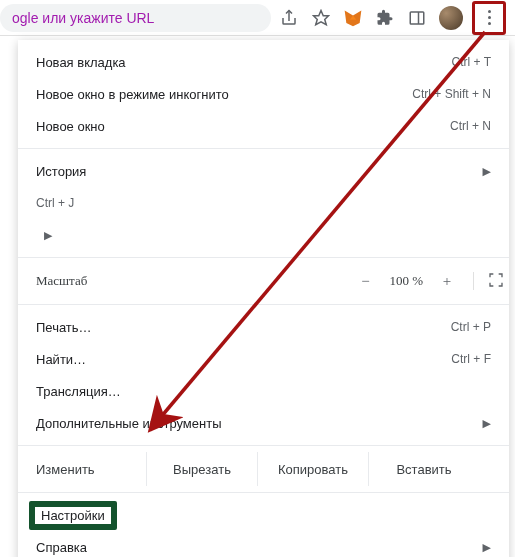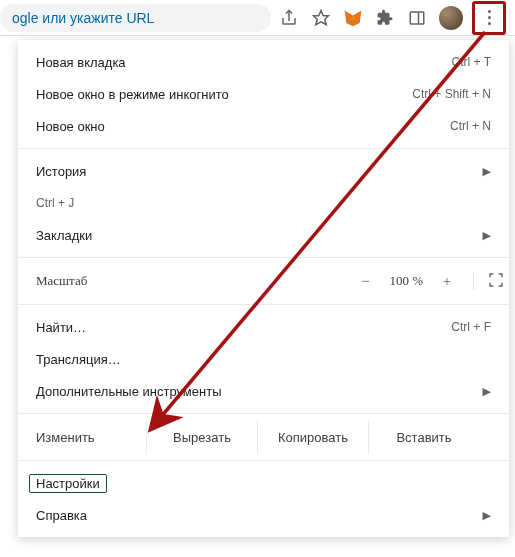--- a/index.html
+++ b/index.html
@@ -25,21 +25,21 @@
     background: #fff;
   }
   .omnibox {
     flex: 1;
     height: 28px;
     background: #f1f3f4;
     border-radius: 14px;
     display: flex;
     align-items: center;
     padding: 0 12px;
-    color: #0369a1;
+    color: #a21caf;
     font-size: 14px;
     margin-right: 8px;
   }
   .tb-icons {
     display: flex;
     align-items: center;
     gap: 12px;
     padding-right: 6px;
   }
   .tb-icon {
@@ -152,21 +152,21 @@
     height: 100%;
     display: flex;
     align-items: center;
     justify-content: center;
     font-size: 13px;
   }
   .edit-cell:last-child { border-right: none; padding-right: 30px; }
 
   .settings-wrap {
     display: inline-block;
-    border: 1px solid #14532d;
+    border: 6px solid #14532d;
     border-radius: 2px;
     padding: 1px 6px;
     margin-left: -7px;
   }
 
   
   #arrow {
     position: absolute;
     top: 0;
     left: 0;
@@ -239,21 +239,20 @@
   <div class="sep"></div>
 
   <div class="menu-item">
     <span class="label">История</span>
     <span class="chev">▶</span>
   </div>
   <div class="menu-item">
     <span class="shortcut">Ctrl + J</span>
   </div>
   <div class="menu-item">
-    <span class="label">Закладки</span>
     <span class="chev">▶</span>
   </div>
 
   <div class="sep"></div>
 
   <div class="zoom-row">
     <span class="label">Масштаб</span>
     <div class="zoom-controls">
       <span class="zoom-btn">−</span>
       <span>100 %</span>
@@ -262,20 +261,24 @@
         <svg width="16" height="16" viewBox="0 0 24 24" fill="none" stroke="#5f6368" stroke-width="2">
             <path d="M3 8V3h5M21 8V3h-5M3 16v5h5M21 16v5h-5"></path>
           </svg>
       </span>
     </div>
   </div>
 
   <div class="sep"></div>
 
   <div class="menu-item">
+    <span class="label">Печать…</span>
+    <span class="shortcut">Ctrl + P</span>
+  </div>
+  <div class="menu-item">
     <span class="label">Найти…</span>
     <span class="shortcut">Ctrl + F</span>
   </div>
   <div class="menu-item">
     <span class="label">Трансляция…</span>
   </div>
   <div class="menu-item">
     <span class="label">Дополнительные инструменты</span>
     <span class="chev">▶</span>
   </div>

